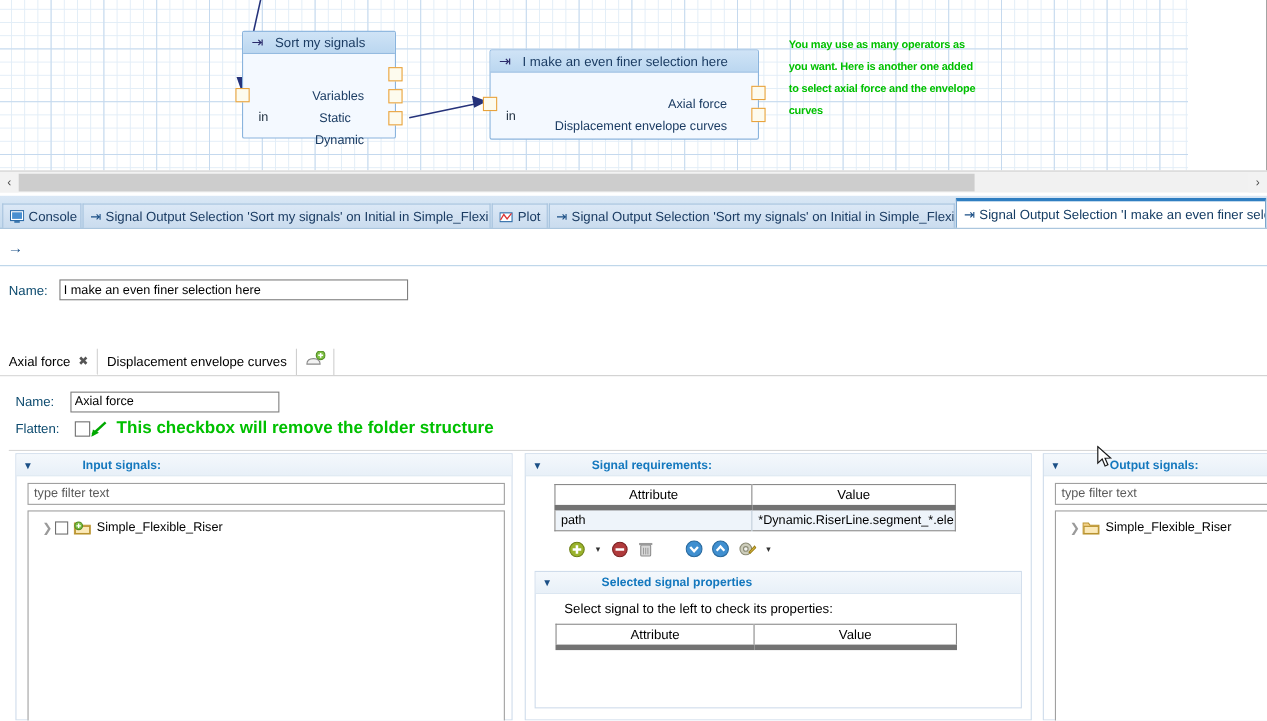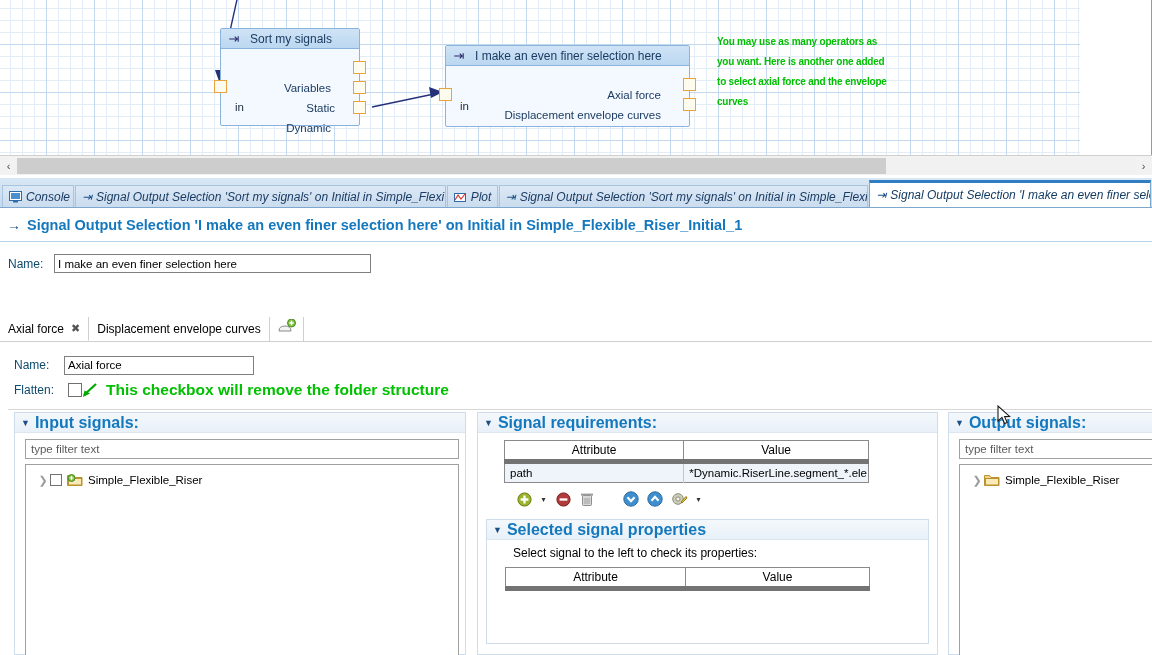--- a/index.html
+++ b/index.html
@@ -103,21 +103,20 @@
     background: #cdcdcd;
   }
 
   
   .tabbar {
     position: absolute; left: 0; top: 178px; width: 1152px; height: 30px;
     background: linear-gradient(to bottom,#d9e7f5 0%, #c5daee 100%);
     border-bottom: 1px solid #7da7cd;
     display: flex; align-items: flex-end;
     padding-left: 2px;
-    font-style: italic;
   }
   .tab {
     height: 22px;
     margin-right: 1px;
     display: flex; align-items: center;
     padding: 0 9px 0 6px;
     font-size: 12px;
     color: #1b3c63;
     background: linear-gradient(to bottom,#dbe8f6 0%, #cadcee 100%);
     border: 1px solid #a8c4de;
@@ -220,21 +219,21 @@
     background: #ffffff;
   }
   .panel-head {
     height: 20px;
     display: flex; align-items: center;
     padding-left: 6px;
     background: linear-gradient(to bottom,#f4f8fc 0%, #e8f0f8 100%);
     border-bottom: 1px solid #dbe6f1;
   }
   .tri { color: #1b4f86; font-size: 9px; margin-right: 5px; }
-  .panel-title { color: #1478be; font-weight: bold; font-size: 16px; }
+  .panel-title { color: #1478be; font-weight: bold; font-size: 11px; margin-left: 40px; }
 
   .filterbox {
     margin: 6px 6px 0 10px;
     height: 20px;
     border: 1px solid #a0a0a0;
     background: #fff;
     display: flex; align-items: center;
     padding-left: 5px;
     font-size: 11.5px;
     color: #5b5b5b;
@@ -319,21 +318,21 @@
     </svg>
 
     <div class="node" style="left:220px; top:28px; width:140px; height:98px;">
       <div class="node-header">
         <span class="nh-icon">⇥</span>
         <span>Sort my signals</span>
       </div>
       <div class="node-body" style="height:76px;">
         <span class="port-label in" style="left:14px; top:52px;">in</span>
         <span class="port-label" style="right:28px; top:33px;">Variables</span>
-        <span class="port-label" style="right:24px; top:53px;">Static</span>
+        <span class="port-label" style="right:40px; top:53px;">Static</span>
         <span class="port-label" style="right:28px; top:73px;">Dynamic</span>
       </div>
       <div class="port" style="left:-7px; top:51px;"></div>
       <div class="port" style="right:-7px; top:32px;"></div>
       <div class="port" style="right:-7px; top:52px;"></div>
       <div class="port" style="right:-7px; top:72px;"></div>
     </div>
 
     <div class="node" style="left:445px; top:45px; width:245px; height:82px;">
       <div class="node-header">
@@ -395,21 +394,20 @@
     <div class="tab active" style="width:282px;">
       <span class="ticon" style="color:#1b4f86;">⇥</span>
       <span>Signal Output Selection 'I make an even finer sele</span>
     </div>
   </div>
 
   <div class="editor">
 
     <div class="form-title-bar">
       <span class="arrow-icon">→</span>
-      <span class="form-title">Signal Output Selection 'I make an even finer selection here' on Initial in Simple_Flexible_Riser_Initial_1</span>
     </div>
 
     <div class="row-name">
       <span class="lbl" style="width:46px;">Name:</span>
       <input class="txtin" style="width: 317px;" value="I make an even finer selection here">
     </div>
   </div>
 
   <div class="inner-tabs">
     <div class="itab active">

